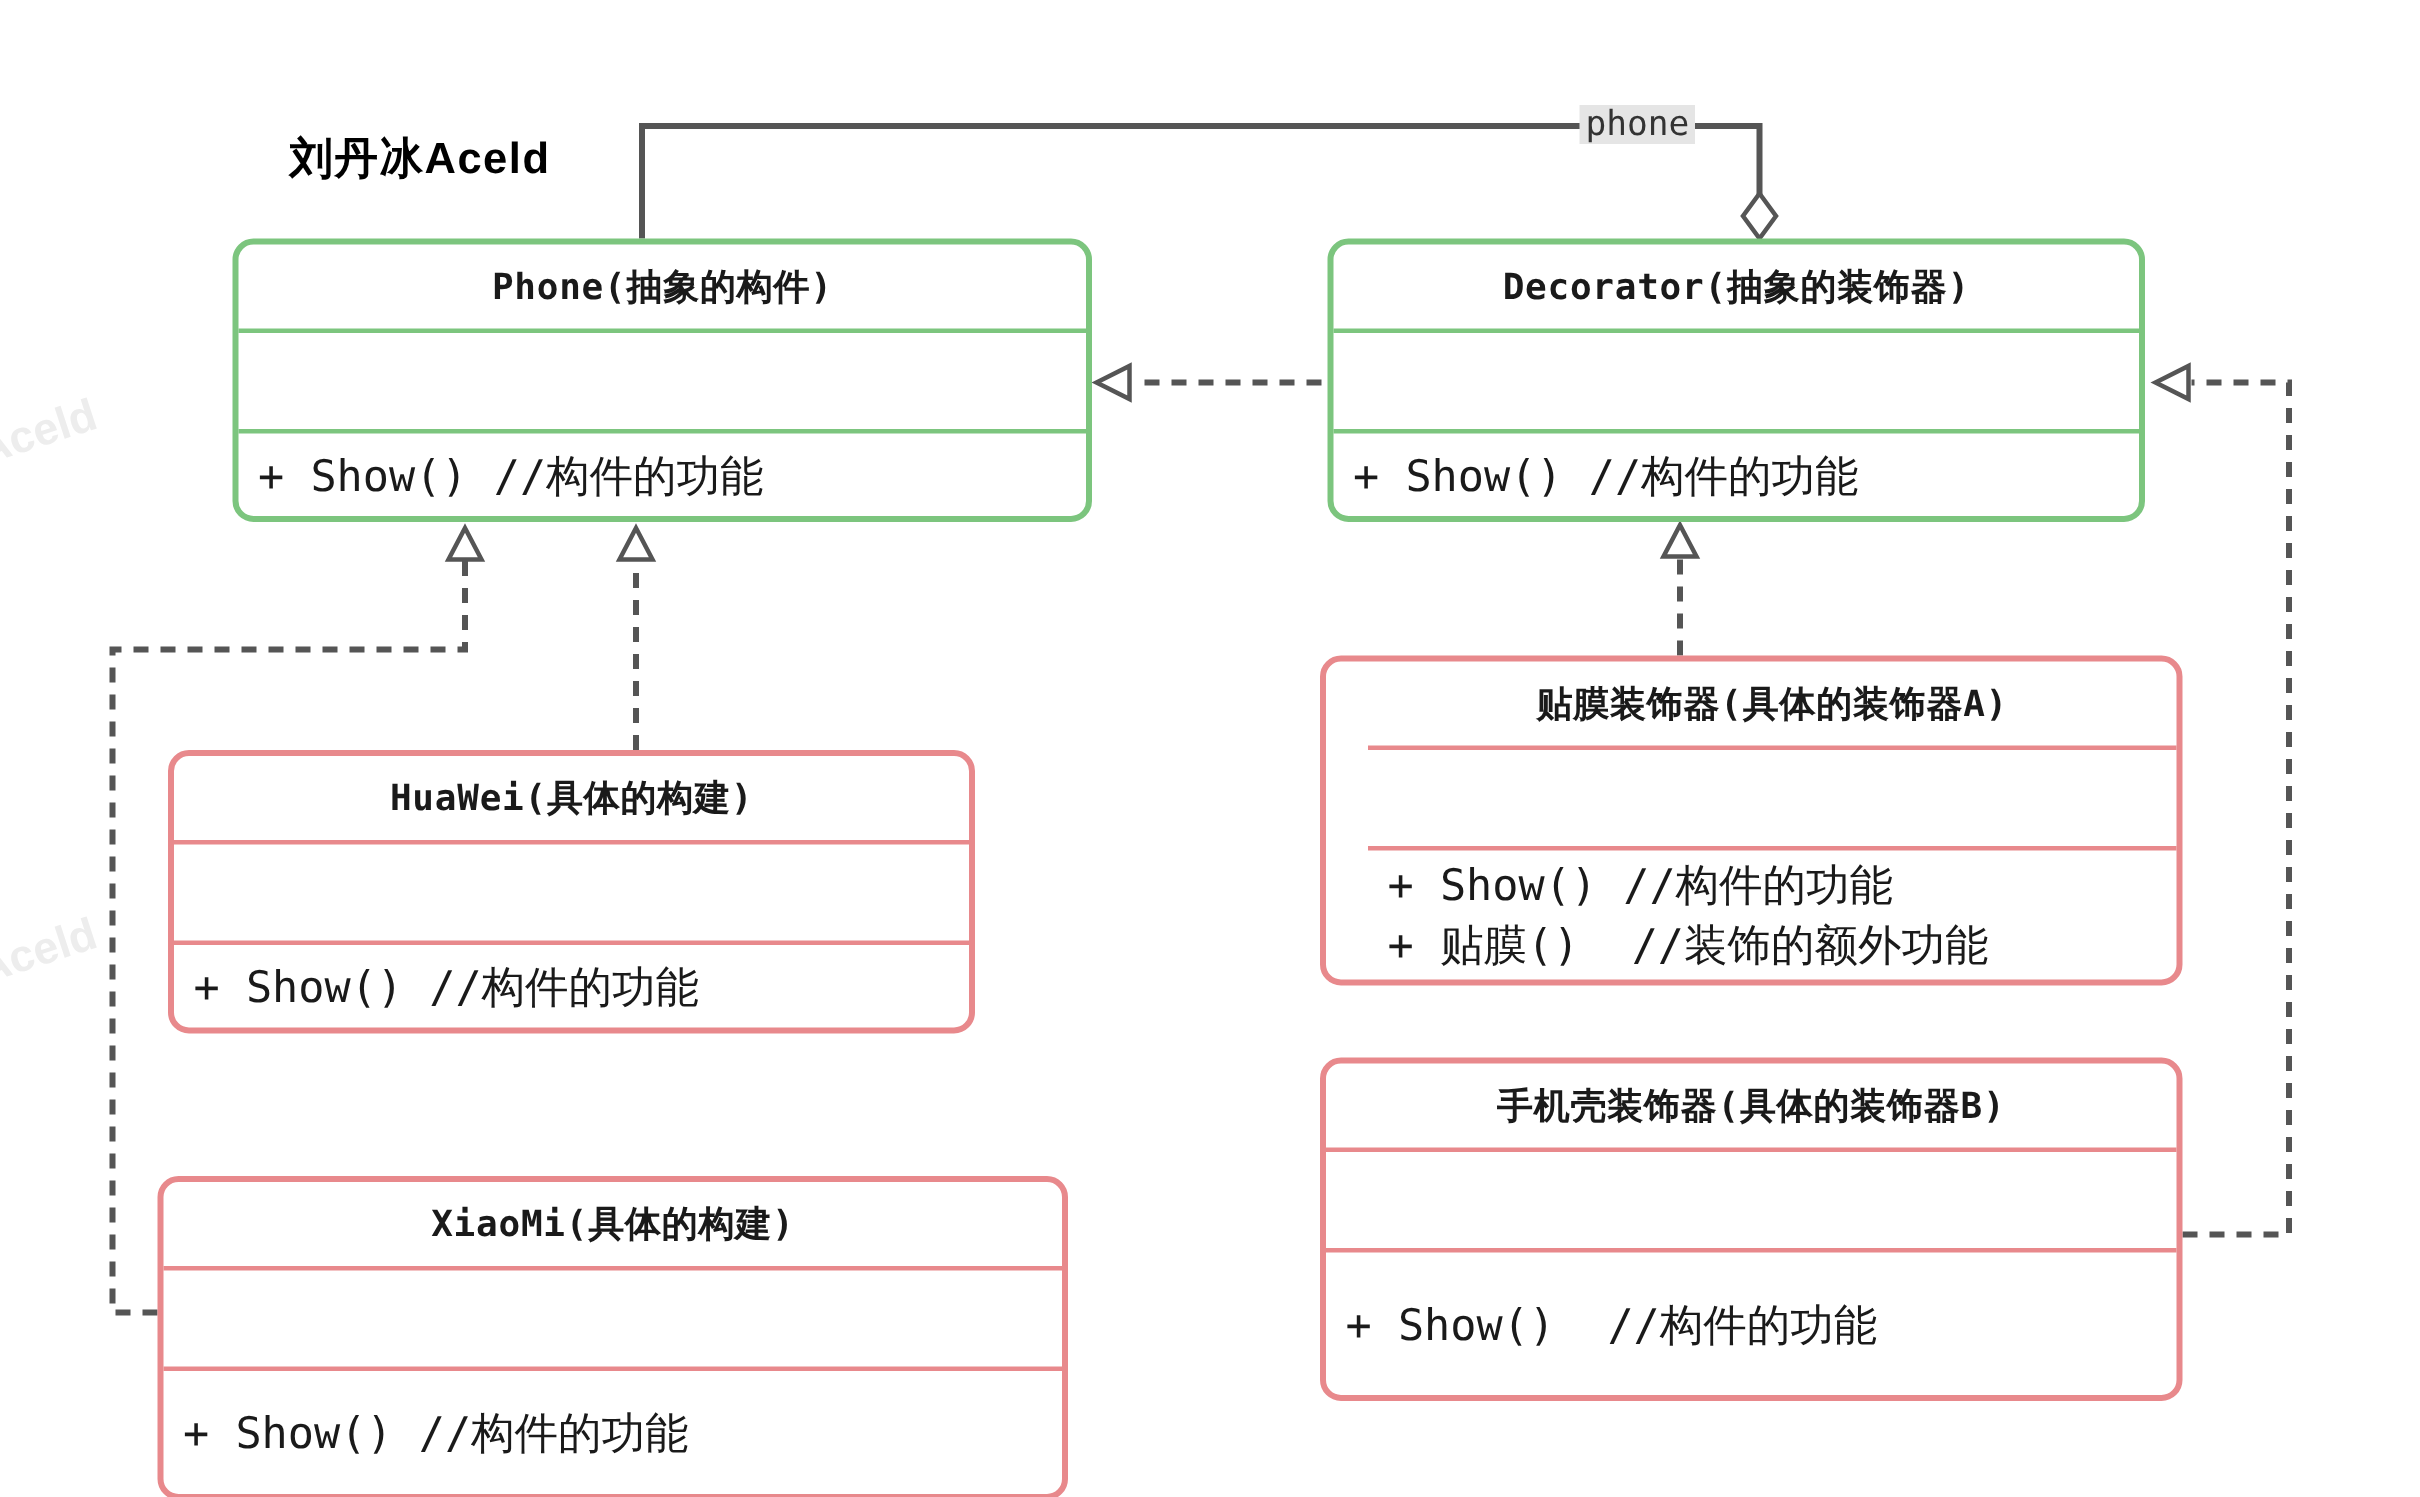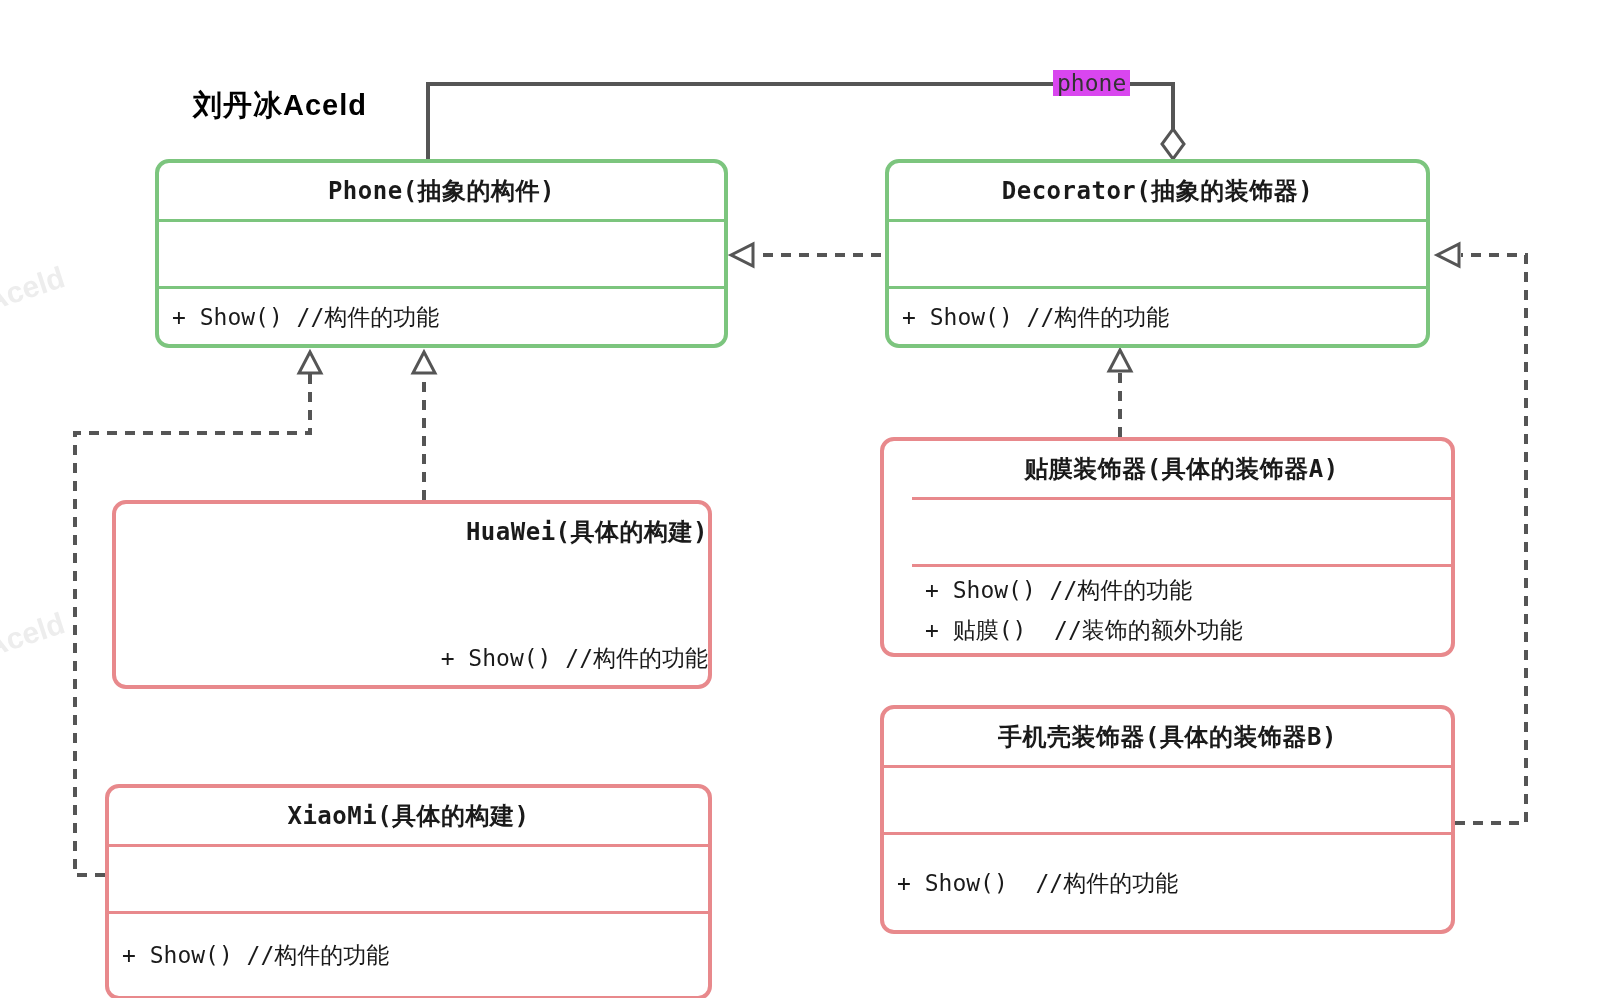--- a/index.html
+++ b/index.html
@@ -36,27 +36,27 @@
     flex:0 0 64px;
     border-top:3px solid;
     border-bottom:3px solid;
   }
   .green .uml-attrs{border-color:#7cc57e;}
   .red .uml-attrs{border-color:#e8898c;}
   .uml-methods{
     flex:1 1 auto;
     display:flex;flex-direction:column;justify-content:center;
     padding-left:13px;
-    font-size:23px;
+    font-size:29px;
   }
   .uml-methods .m{white-space:pre;line-height:40px;}
 
   .edge-label{
     position:absolute;
-    background:#d946ef;
+    background:#e5e5e5;
     font-size:23px;
     color:#333;
     padding:0 4px;
     line-height:26px;
   }
   .wm-main{
     position:absolute;
     left:193px;top:86px;
     font-family:"Liberation Sans", sans-serif;
     font-weight:bold;
@@ -129,21 +129,21 @@
   </div>
 
   <div class="uml-box green" style="left:885px;top:159px;width:545px;height:189px;">
     <div class="uml-title">Decorator(抽象的装饰器)</div>
     <div class="uml-attrs"></div>
     <div class="uml-methods">
       <div class="m">+ Show() //构件的功能</div>
     </div>
   </div>
 
-  <div class="uml-box red" style="left:112px;top:500px;width:600px;height:189px;align-items:flex-end;">
+  <div class="uml-box red" style="left:112px;top:500px;width:538px;height:189px;">
     <div class="uml-title">HuaWei(具体的构建)</div>
     <div class="uml-attrs"></div>
     <div class="uml-methods">
       <div class="m">+ Show() //构件的功能</div>
     </div>
   </div>
 
   <div class="uml-box red" style="left:105px;top:784px;width:607px;height:216px;">
     <div class="uml-title">XiaoMi(具体的构建)</div>
     <div class="uml-attrs"></div>

